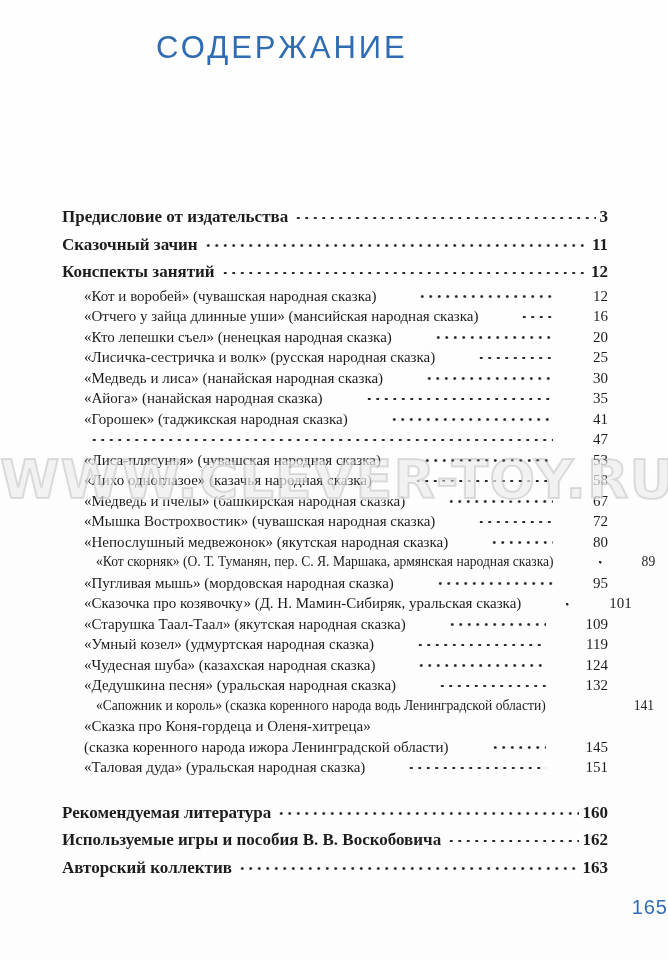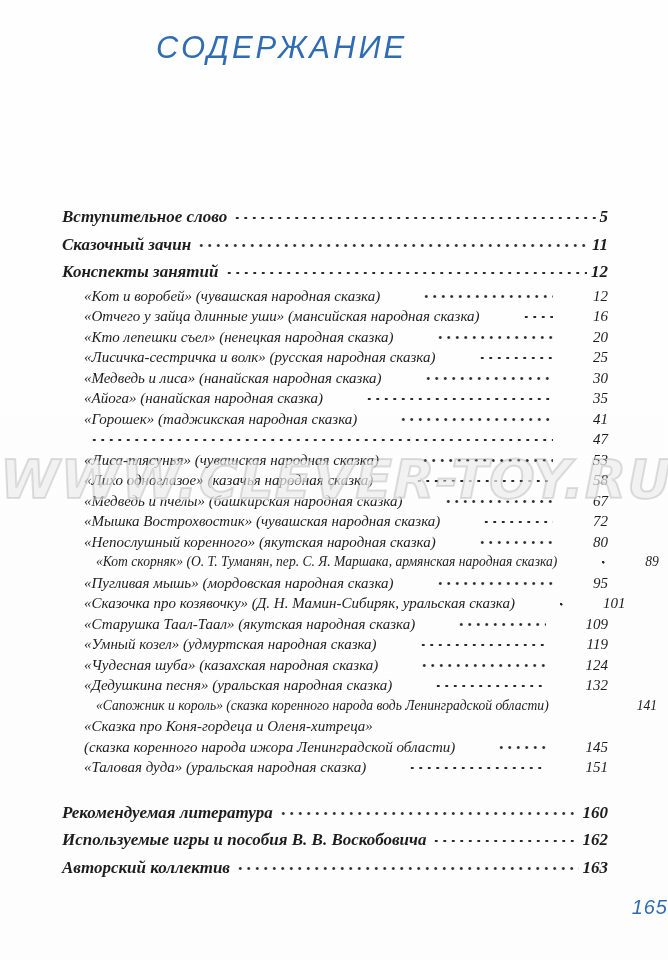--- a/index.html
+++ b/index.html
@@ -7,21 +7,20 @@
     width: 668px; height: 960px;
     background: #ffffff;
     font-family: "Liberation Serif", serif;
     color: #1d1d1d;
     position: relative;
     overflow: hidden;
   }
   .paper {
     position: absolute; inset: 0;
     background: linear-gradient(180deg, #fefefe 0%, #fdfdfd 100%);
-    font-style: italic;
   }
   .title {
     position: absolute;
     left: 156px; top: 30px;
     margin: 0;
     font-family: "Liberation Sans", sans-serif;
     font-weight: 500;
     font-size: 31px;
     letter-spacing: 3px;
     color: #2f6cb3;
@@ -80,23 +79,23 @@
 </style>
 </head>
 <body>
 
 <div class="paper">
   <h1 class="title accent" style="color: rgb(47, 108, 179);">СОДЕРЖАНИЕ</h1>
   <div class="watermark">WWW.CLEVER-TOY.RU</div>
   <div class="toc">
       <div class="row bold">
         <div class="line">
-          <span class="lbl">Вступительное слово</span>
-          <span class="leader"></span>
-          <span class="pg">5</span>
+          <span class="lbl">Предисловие от издательства</span>
+          <span class="leader"></span>
+          <span class="pg">3</span>
         </div>
       </div>
       <div class="row bold">
         <div class="line">
           <span class="lbl">Сказочный зачин</span>
           <span class="leader"></span>
           <span class="pg">11</span>
         </div>
       </div>
       <div class="row bold">
@@ -184,21 +183,21 @@
       </div>
       <div class="row indent">
         <div class="line">
           <span class="lbl">«Мышка Вострохвостик» (чувашская народная сказка)</span>
           <span class="leader"></span>
           <span class="pg">72</span>
         </div>
       </div>
       <div class="row indent">
         <div class="line">
-          <span class="lbl">«Непослушный коренного» (якутская народная сказка)</span>
+          <span class="lbl">«Непослушный медвежонок» (якутская народная сказка)</span>
           <span class="leader"></span>
           <span class="pg">80</span>
         </div>
       </div>
       <div class="row indent tight">
         <div class="line">
           <span class="lbl">«Кот скорняк» (О. Т. Туманян, пер. С. Я. Маршака, армянская народная сказка)</span>
           <span class="leader"></span>
           <span class="pg">89</span>
         </div>

